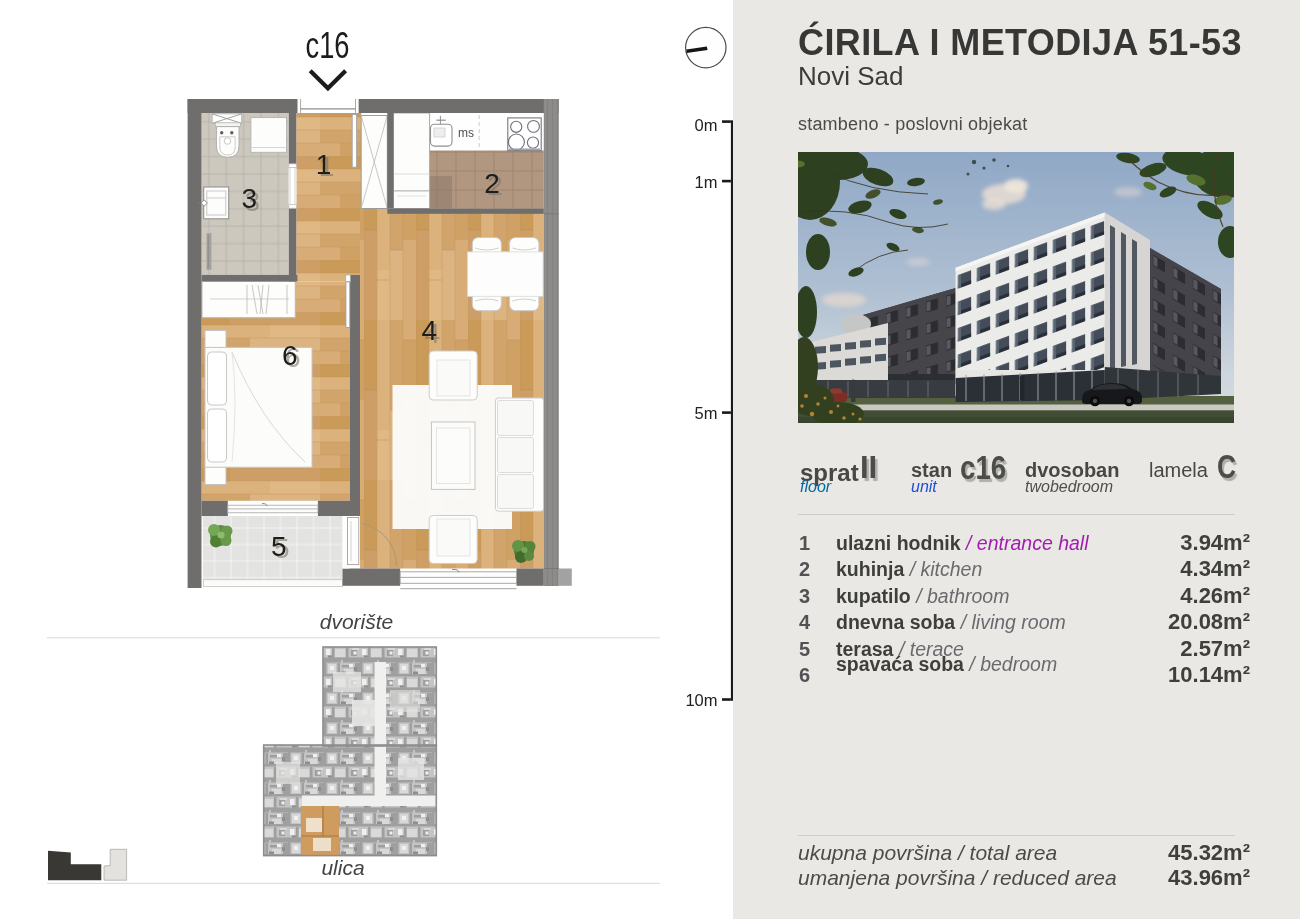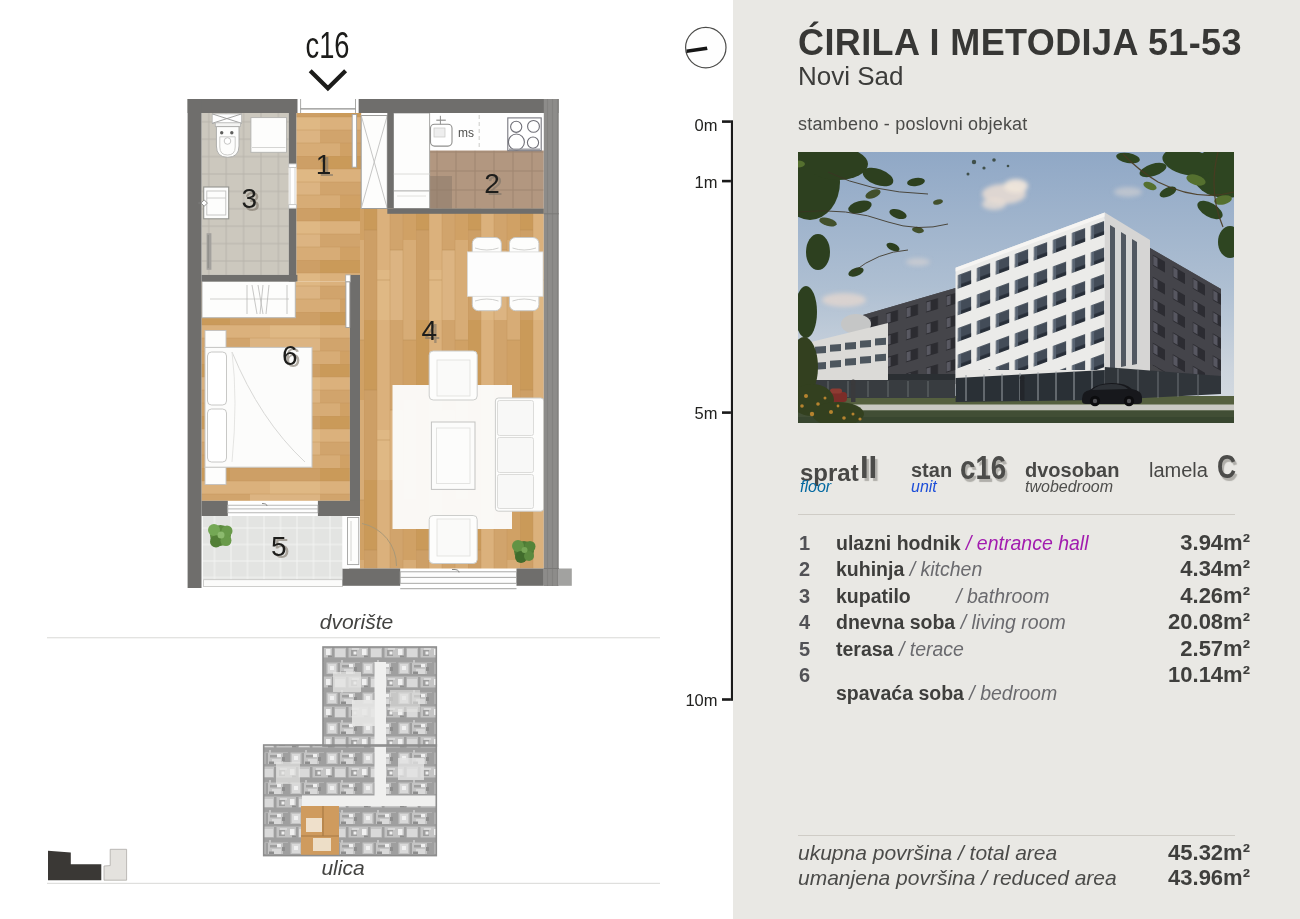--- a/index.html
+++ b/index.html
@@ -553,30 +553,30 @@
 
   <div style="position:absolute;left:65px;top:514px;width:437px;height:1px;background:#cfccc6;"></div>
 
   <div class="t" style="left:66px;top:532.0px;font-size:20px;font-weight:bold;color:#525256;">1</div>
   <div class="t" style="left:103px;top:532.0px;font-size:19.5px;color:#3e3e3c;"><b>ulazni hodnik</b> <i style="color:#a21caf;">/ entrance hall</i></div>
   <div class="t" style="right:66px;top:530.0px;font-size:22px;font-weight:bold;color:#3f3f3d;">3.94m²</div>
   <div class="t" style="left:66px;top:558.4px;font-size:20px;font-weight:bold;color:#525256;">2</div>
   <div class="t" style="left:103px;top:558.4px;font-size:19.5px;color:#3e3e3c;"><b>kuhinja</b> <i style="color:#6a6a6e;">/ kitchen</i></div>
   <div class="t" style="right:66px;top:556.4px;font-size:22px;font-weight:bold;color:#3f3f3d;">4.34m²</div>
   <div class="t" style="left:66px;top:584.9px;font-size:20px;font-weight:bold;color:#525256;">3</div>
-  <div class="t" style="left:103px;top:584.9px;font-size:19.5px;color:#3e3e3c;"><b>kupatilo</b> <i style="color:#6a6a6e;margin-left:40px;">/ bathroom</i></div>
+  <div class="t" style="left:103px;top:584.9px;font-size:19.5px;color:#3e3e3c;"><b>kupatilo</b> <i style="color:#6a6a6e;">/ bathroom</i></div>
   <div class="t" style="right:66px;top:582.9px;font-size:22px;font-weight:bold;color:#3f3f3d;">4.26m²</div>
   <div class="t" style="left:66px;top:611.3px;font-size:20px;font-weight:bold;color:#525256;">4</div>
   <div class="t" style="left:103px;top:611.3px;font-size:19.5px;color:#3e3e3c;"><b>dnevna soba</b> <i style="color:#6a6a6e;">/ living room</i></div>
   <div class="t" style="right:66px;top:609.3px;font-size:22px;font-weight:bold;color:#3f3f3d;">20.08m²</div>
   <div class="t" style="left:66px;top:637.8px;font-size:20px;font-weight:bold;color:#525256;">5</div>
   <div class="t" style="left:103px;top:637.8px;font-size:19.5px;color:#3e3e3c;"><b>terasa</b> <i style="color:#6a6a6e;">/ terace</i></div>
   <div class="t" style="right:66px;top:635.8px;font-size:22px;font-weight:bold;color:#3f3f3d;margin-left:44px;">2.57m²</div>
   <div class="t" style="left:66px;top:664.2px;font-size:20px;font-weight:bold;color:#525256;">6</div>
-  <div class="t" style="left:103px;top:682px;font-size:19.5px;color:#3e3e3c;"><b>spavaća soba</b> <i style="color:#6a6a6e;">/ bedroom</i></div>
+  <div class="t" style="left:103px;top:653px;font-size:19.5px;color:#3e3e3c;"><b>spavaća soba</b> <i style="color:#6a6a6e;">/ bedroom</i></div>
   <div class="t" style="right:66px;top:662.2px;font-size:22px;font-weight:bold;color:#3f3f3d;">10.14m²</div>
 
   <div style="position:absolute;left:65px;top:835px;width:437px;height:1px;background:#cfccc6;"></div>
   <div class="t" style="left:65px;top:841px;font-size:21px;font-style:italic;color:#4b4b49;">ukupna površina / total area</div>
   <div class="t" style="right:66px;top:840px;font-size:22px;font-weight:bold;color:#3f3f3d;">45.32m²</div>
   <div class="t" style="left:65px;top:866px;font-size:21px;font-style:italic;color:#4b4b49;">umanjena površina / reduced area</div>
   <div class="t" style="right:66px;top:865px;font-size:22px;font-weight:bold;color:#3f3f3d;">43.96m²</div>
 </div>
 
 </body></html>

